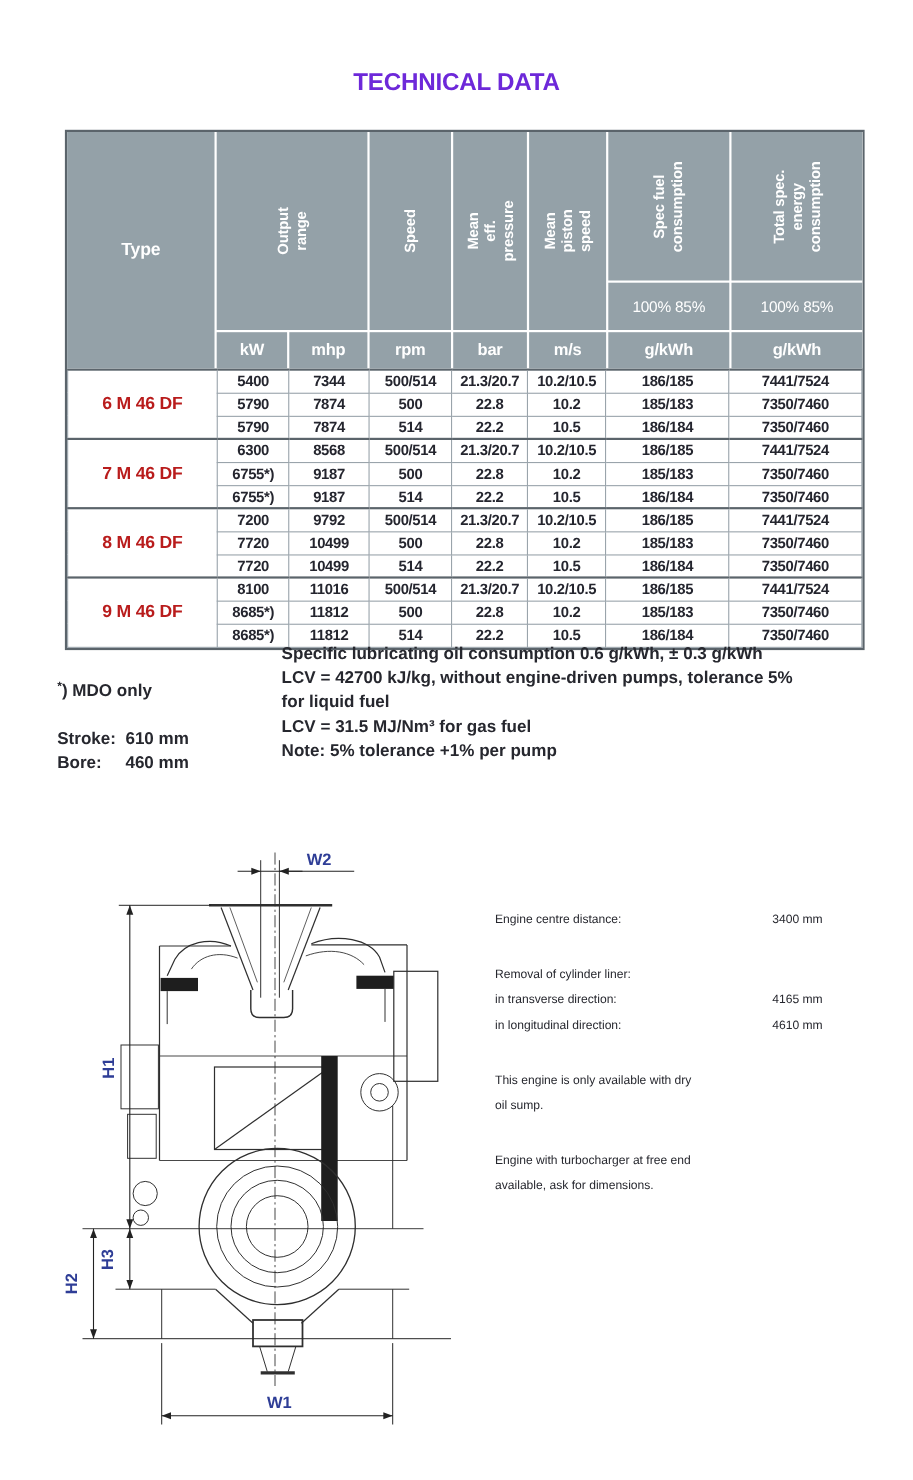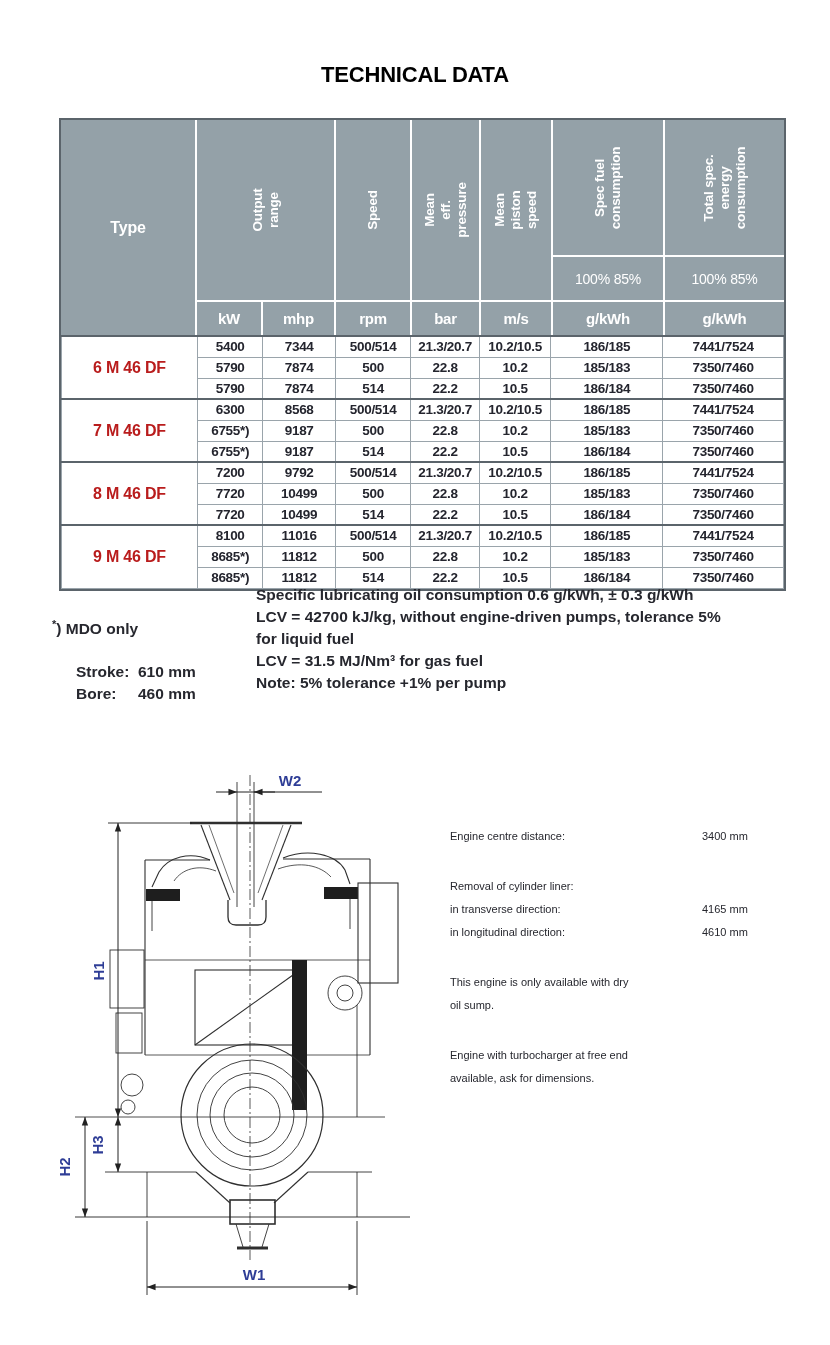--- a/index.html
+++ b/index.html
@@ -4,21 +4,21 @@
 <style>
   * { margin:0; padding:0; box-sizing:border-box; }
   html,body { background:#ffffff; }
   body {
     width:830px; height:1345px; position:relative; overflow:hidden;
     font-family:"Liberation Sans", sans-serif; color:#26272e;
   }
   
   .page-title {
     position:absolute; top:62px; left:0; width:830px;
-    text-align:center; font-size:22px; font-weight:800; color:#000000;
+    text-align:center; font-size:22px; font-weight:800; color:#6d28d9;
     letter-spacing:-0.2px;
   }
   
   .tech-table {
     position:absolute; left:59px; top:118px; width:727px;
     border:2px solid #5b646b; background:#fff;
   }
   .thead-grid {
     display:grid; width:723px;
     grid-template-columns:134px 64px 71px 74px 67px 70px 110px 119px;
@@ -45,21 +45,21 @@
     border:1px solid #9aa4ab; height:21px; text-align:center; vertical-align:middle;
     font-size:13.5px; font-weight:600; color:#24252e; letter-spacing:-0.3px;
     overflow:hidden; white-space:nowrap; padding:0;
   }
   table.data tr.group-first td { border-top:2px solid #5b646b; }
   table.data td.type-cell { font-size:16px; font-weight:800; color:#b91c1c; letter-spacing:-0.2px; background:#fff; }
   
   .note-footnote { position:absolute; left:52px; top:618px; font-size:15.5px; font-weight:700; }
   .note-footnote sup { font-size:11px; vertical-align:6px; }
   .note-kv { position:absolute; font-size:15.5px; font-weight:700; }
-  .note-kv .klabel { display:inline-block; width:62px;margin-left:24px; }
+  .note-kv .klabel { display:inline-block; width:62px; }
   .notes-right { position:absolute; left:256px; top:584px; font-size:15.5px; font-weight:700; line-height:22px; width:480px; }
   
   .drawing { position:absolute; left:40px; top:755px; width:380px; height:580px; }
   .dim-label { fill:#2e3d96; font-family:"Liberation Sans",sans-serif; font-size:15px; font-weight:700; }
   
   .specs { position:absolute; left:450px; top:825px; width:330px; font-size:11px; font-weight:400; line-height:23px; }
   .spec-row { position:relative; }
   .spec-row .slabel { display:inline-block; }
   .spec-row .svalue { position:absolute; left:212px;margin-left:40px; }
   .spec-gap { height:27px; }

